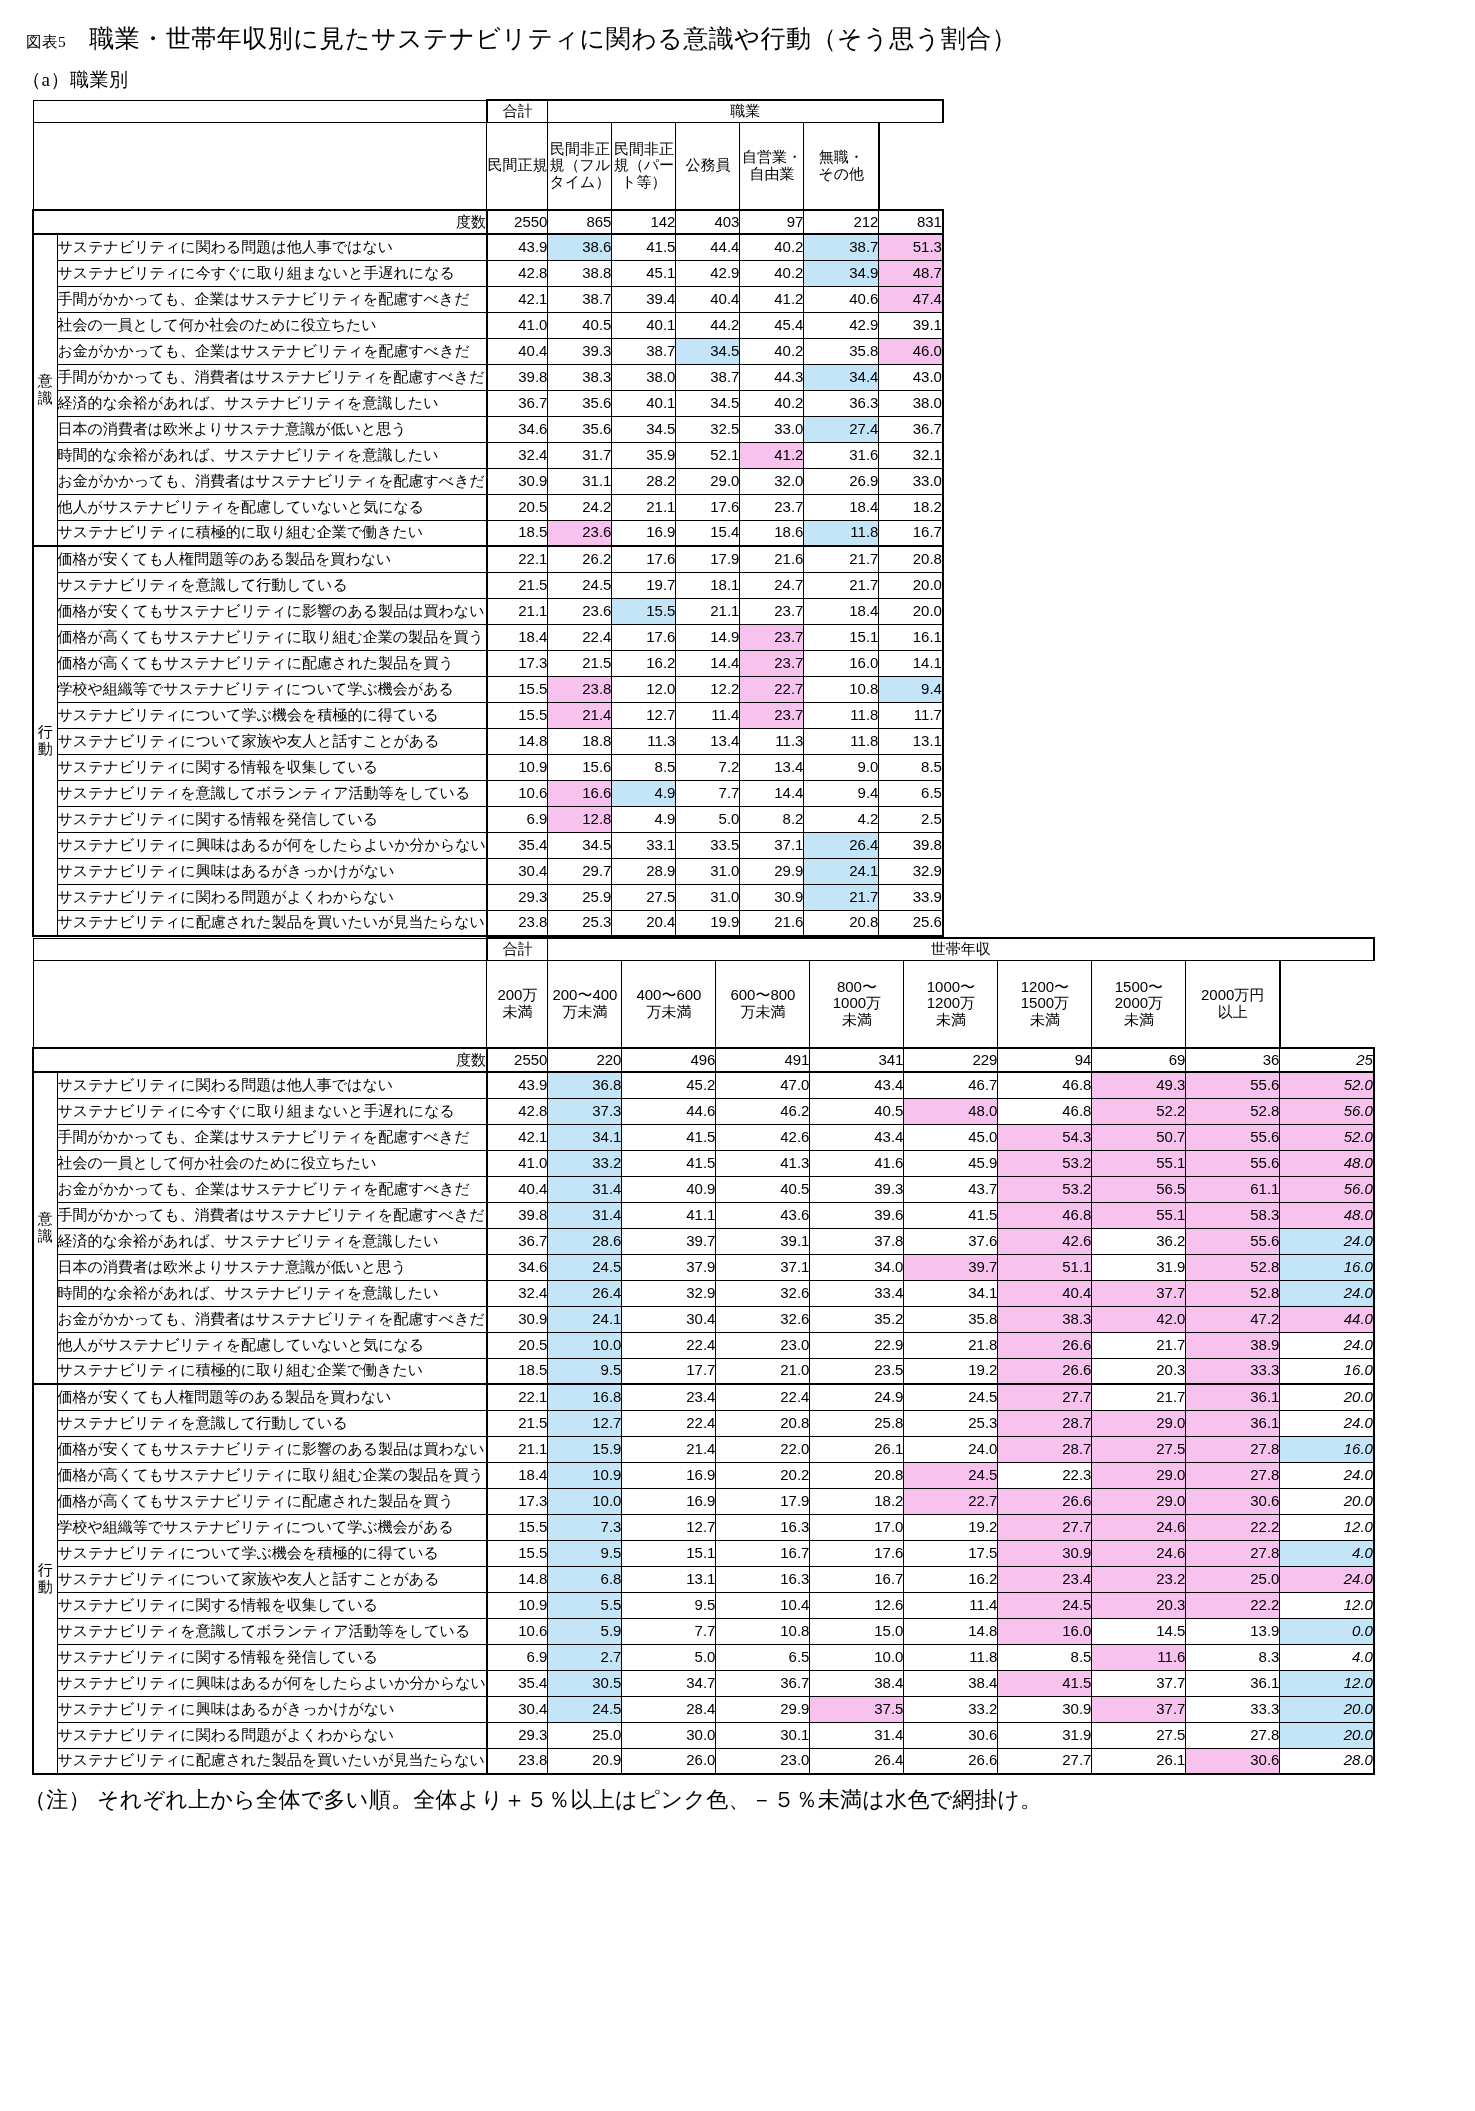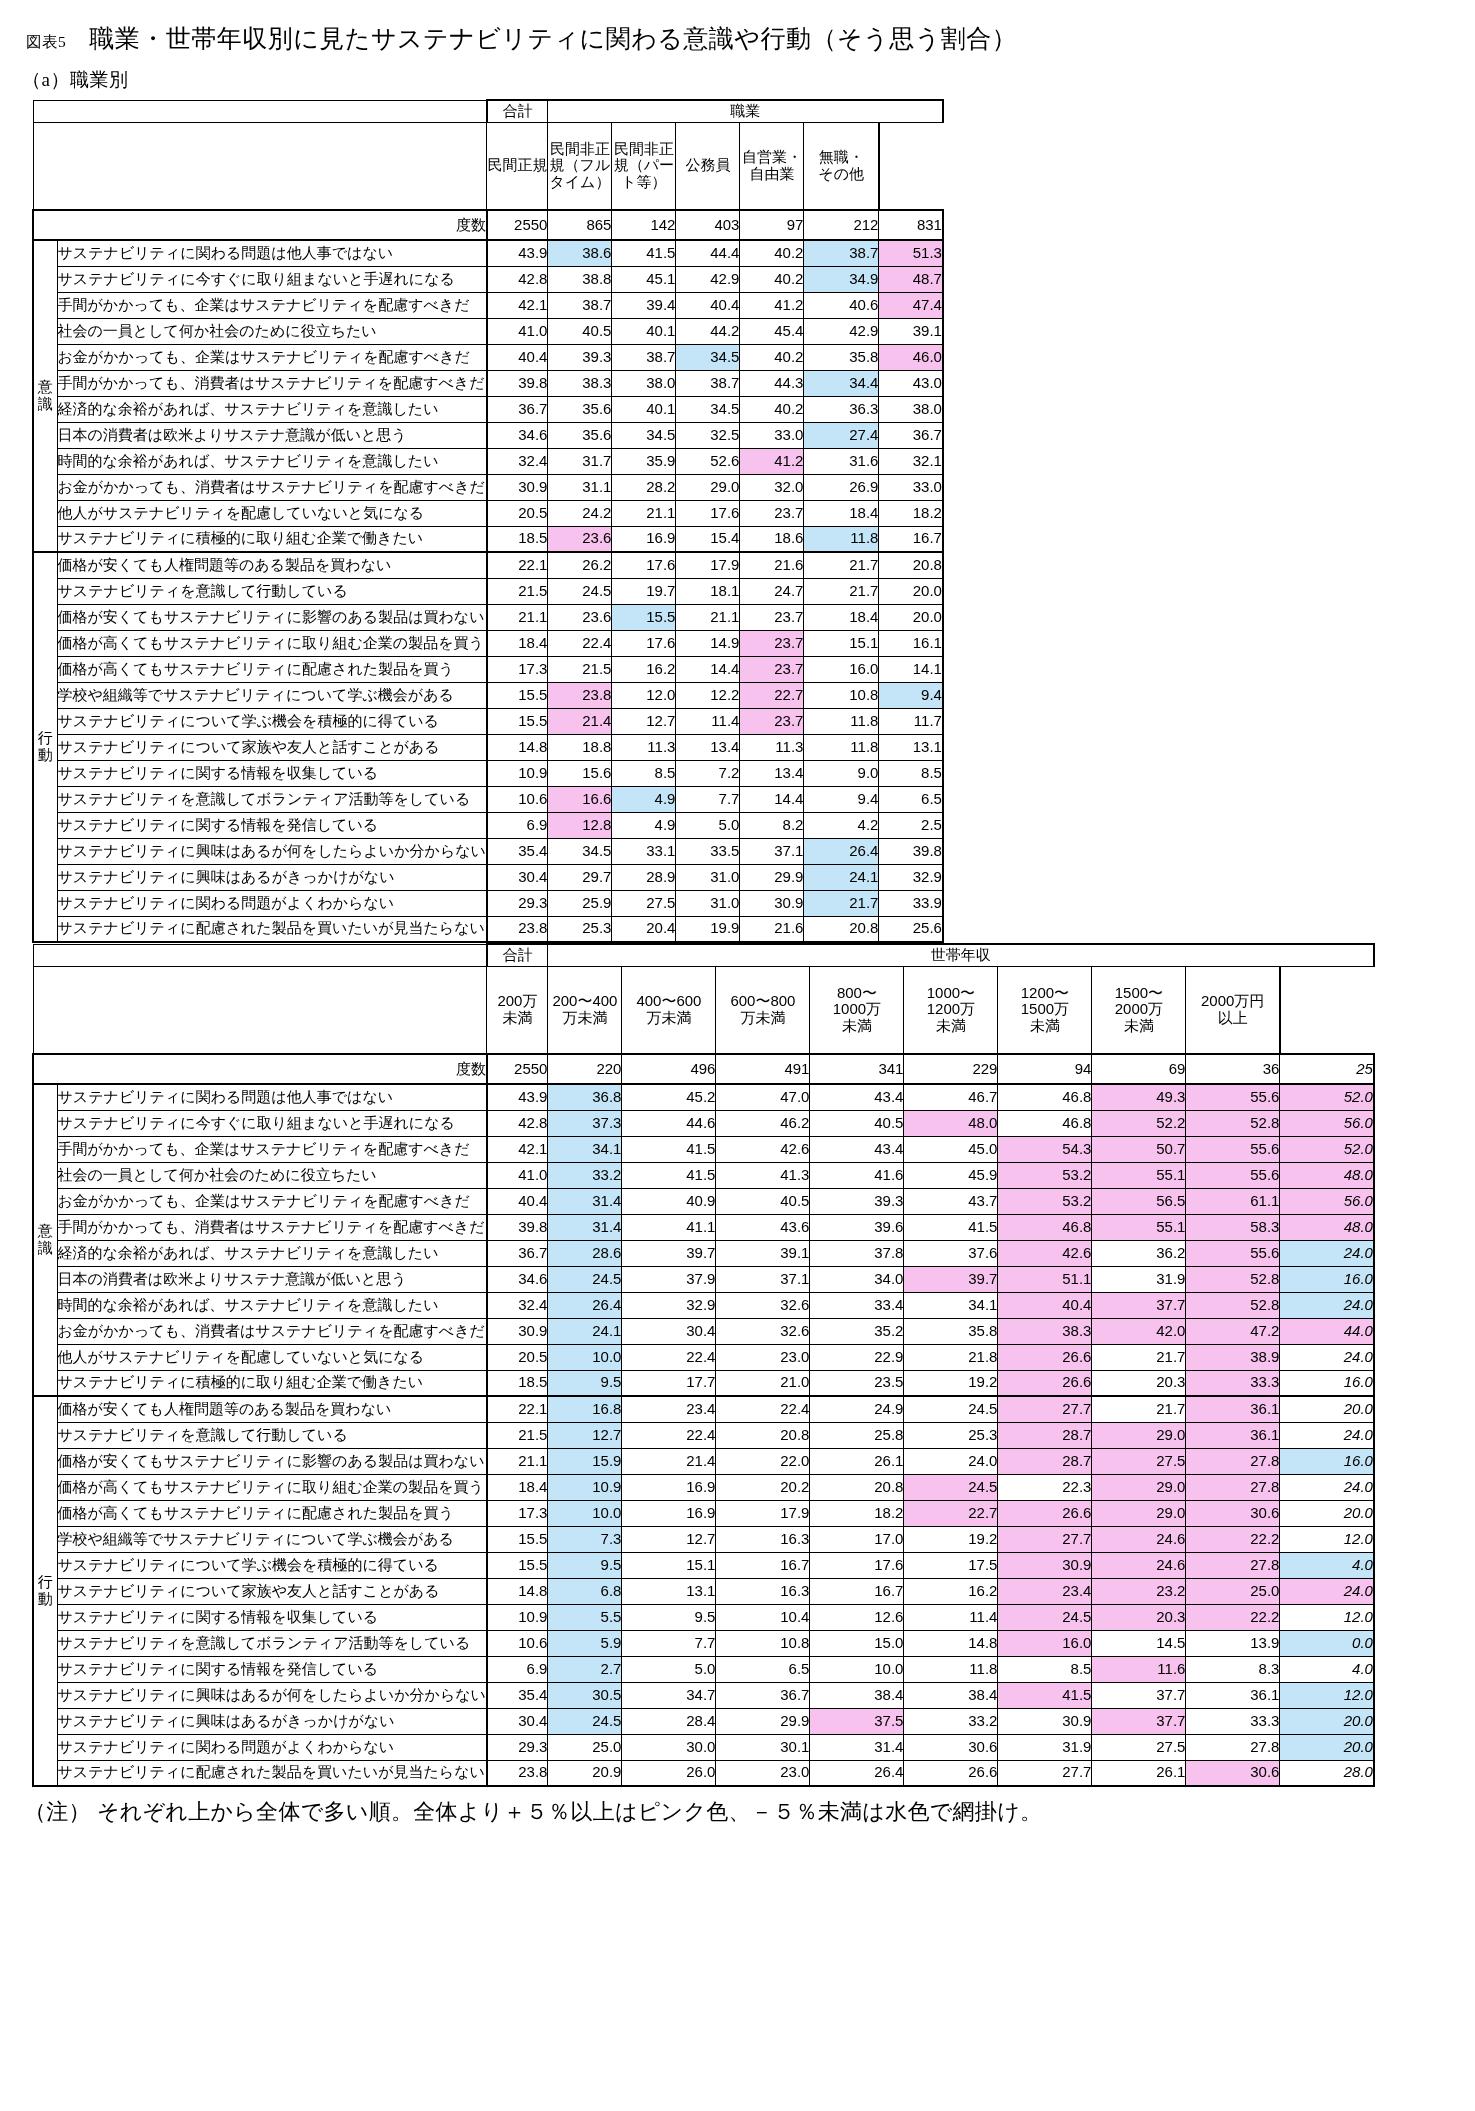--- a/index.html
+++ b/index.html
@@ -91,21 +91,21 @@
 
   .note{
     font-size:22px;
     margin:10px 0 0 24px;
     letter-spacing:0.3px;
     white-space:nowrap;
   }
   .note .lbl{margin-right:6px;}
 
   tr.datarow{height:26px;}
-  tr.freqrow{height:30px;}
+  tr.freqrow{height:24px;}
 </style>
 </head>
 <body>
 
 <div class="page">
 
   <div class="fig-title">
     <span class="num">図表5</span><span>職業・世帯年収別に見たサステナビリティに関わる意識や行動（そう思う割合）</span>
   </div>
 
@@ -248,21 +248,21 @@
           <td class="num">32.5</td>
           <td class="num">33.0</td>
           <td class="num blue">27.4</td>
           <td class="num br-hv">36.7</td>
         </tr>
         <tr class="datarow">
           <td class="rowlabel">時間的な余裕があれば、サステナビリティを意識したい</td>
           <td class="num bl-hv">32.4</td>
           <td class="num">31.7</td>
           <td class="num">35.9</td>
-          <td class="num">52.6</td>
+          <td class="num">52.1</td>
           <td class="num pink">41.2</td>
           <td class="num">31.6</td>
           <td class="num br-hv">32.1</td>
         </tr>
         <tr class="datarow">
           <td class="rowlabel">お金がかかっても、消費者はサステナビリティを配慮すべきだ</td>
           <td class="num bl-hv">30.9</td>
           <td class="num">31.1</td>
           <td class="num">28.2</td>
           <td class="num">29.0</td>

